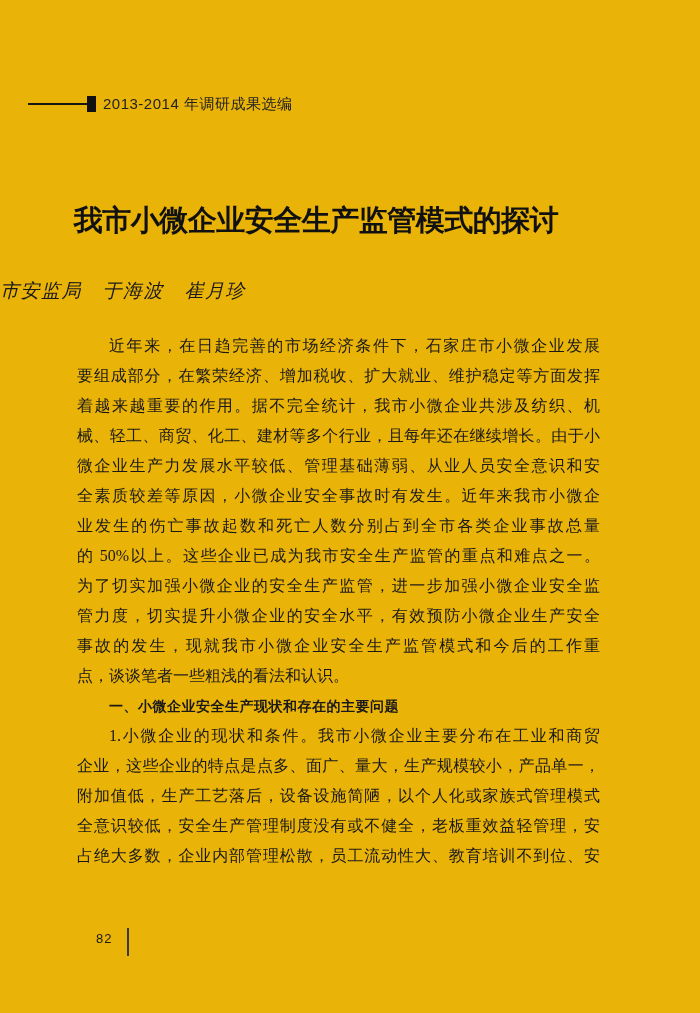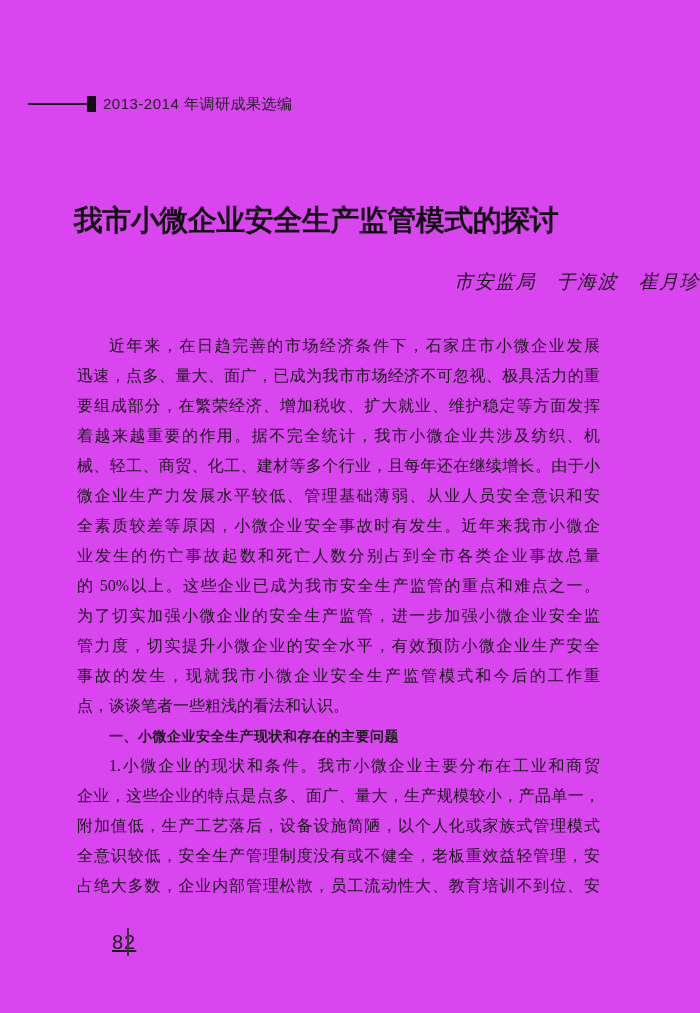--- a/index.html
+++ b/index.html
@@ -2,21 +2,21 @@
 <html lang="zh"><head>
 <meta charset="utf-8">
 <style>
   html, body { margin: 0; padding: 0; }
   body { background: #ffffff; }
 
   .page {
     position: relative;
     width: 700px;
     height: 1013px;
-    background: #d946ef;
+    background: #eab308;
     overflow: hidden;
     font-family: "Liberation Serif", "DejaVu Serif", serif;
     color: #1a1a1a;
   }
 
   
   .running-header {
     position: absolute;
     top: 95px;
     left: 28px;
@@ -53,24 +53,24 @@
     text-align: center;
     font-family: "Liberation Serif", "DejaVu Serif", serif;
     font-weight: 700;
     font-size: 29px;
     letter-spacing: -0.5px;
     color: #111111;
     white-space: nowrap;
   }
   .byline {
     position: absolute;
-    top: 269px;
+    top: 278px;
     left: 0;
     width: 700px;
-    text-align: right;
+    text-align: left;
     font-family: "Liberation Serif", "DejaVu Serif", serif;
     font-style: italic;
     font-size: 19px;
     letter-spacing: 1.5px;
     color: #1a1a1a;
     white-space: nowrap;
   }
 
   
   .article-body {
@@ -95,27 +95,26 @@
     font-family: "Liberation Sans", "DejaVu Sans", sans-serif;
     font-weight: 700;
     font-size: 14px;
     letter-spacing: 0.5px;
   }
 
   
   .page-footer { position: absolute; left: 0; top: 0; width: 0; height: 0; }
   .page-number {
     position: absolute;
-    left: 112px;
+    left: 96px;
     top: 931px;
     font-family: "Liberation Sans", "DejaVu Sans", sans-serif;
-    font-size: 20px;
+    font-size: 13px;
     letter-spacing: 1px;
     color: #1a1a1a;
-    text-decoration: underline;
   }
   .page-number-rule {
     position: absolute;
     left: 127px;
     top: 928px;
     width: 2px;
     height: 28px;
     background: #3a3a3a;
   }
 </style>
@@ -129,21 +128,20 @@
     <span class="header-block"></span>
     <span class="header-text">2013-2014 年调研成果选编</span>
   </div>
 
   <h1 class="article-title">我市小微企业安全生产监管模式的探讨</h1>
 
   <div class="byline">市安监局　于海波　崔月珍</div>
 
   <div class="article-body">
       <div class="line indent">近年来，在日趋完善的市场经济条件下，石家庄市小微企业发展</div>
-      <div class="line">迅速，点多、量大、面广，已成为我市市场经济不可忽视、极具活力的重</div>
       <div class="line">要组成部分，在繁荣经济、增加税收、扩大就业、维护稳定等方面发挥</div>
       <div class="line">着越来越重要的作用。据不完全统计，我市小微企业共涉及纺织、机</div>
       <div class="line">械、轻工、商贸、化工、建材等多个行业，且每年还在继续增长。由于小</div>
       <div class="line">微企业生产力发展水平较低、管理基础薄弱、从业人员安全意识和安</div>
       <div class="line">全素质较差等原因，小微企业安全事故时有发生。近年来我市小微企</div>
       <div class="line">业发生的伤亡事故起数和死亡人数分别占到全市各类企业事故总量</div>
       <div class="line">的 50%以上。这些企业已成为我市安全生产监管的重点和难点之一。</div>
       <div class="line">为了切实加强小微企业的安全生产监管，进一步加强小微企业安全监</div>
       <div class="line">管力度，切实提升小微企业的安全水平，有效预防小微企业生产安全</div>
       <div class="line">事故的发生，现就我市小微企业安全生产监管模式和今后的工作重</div>

